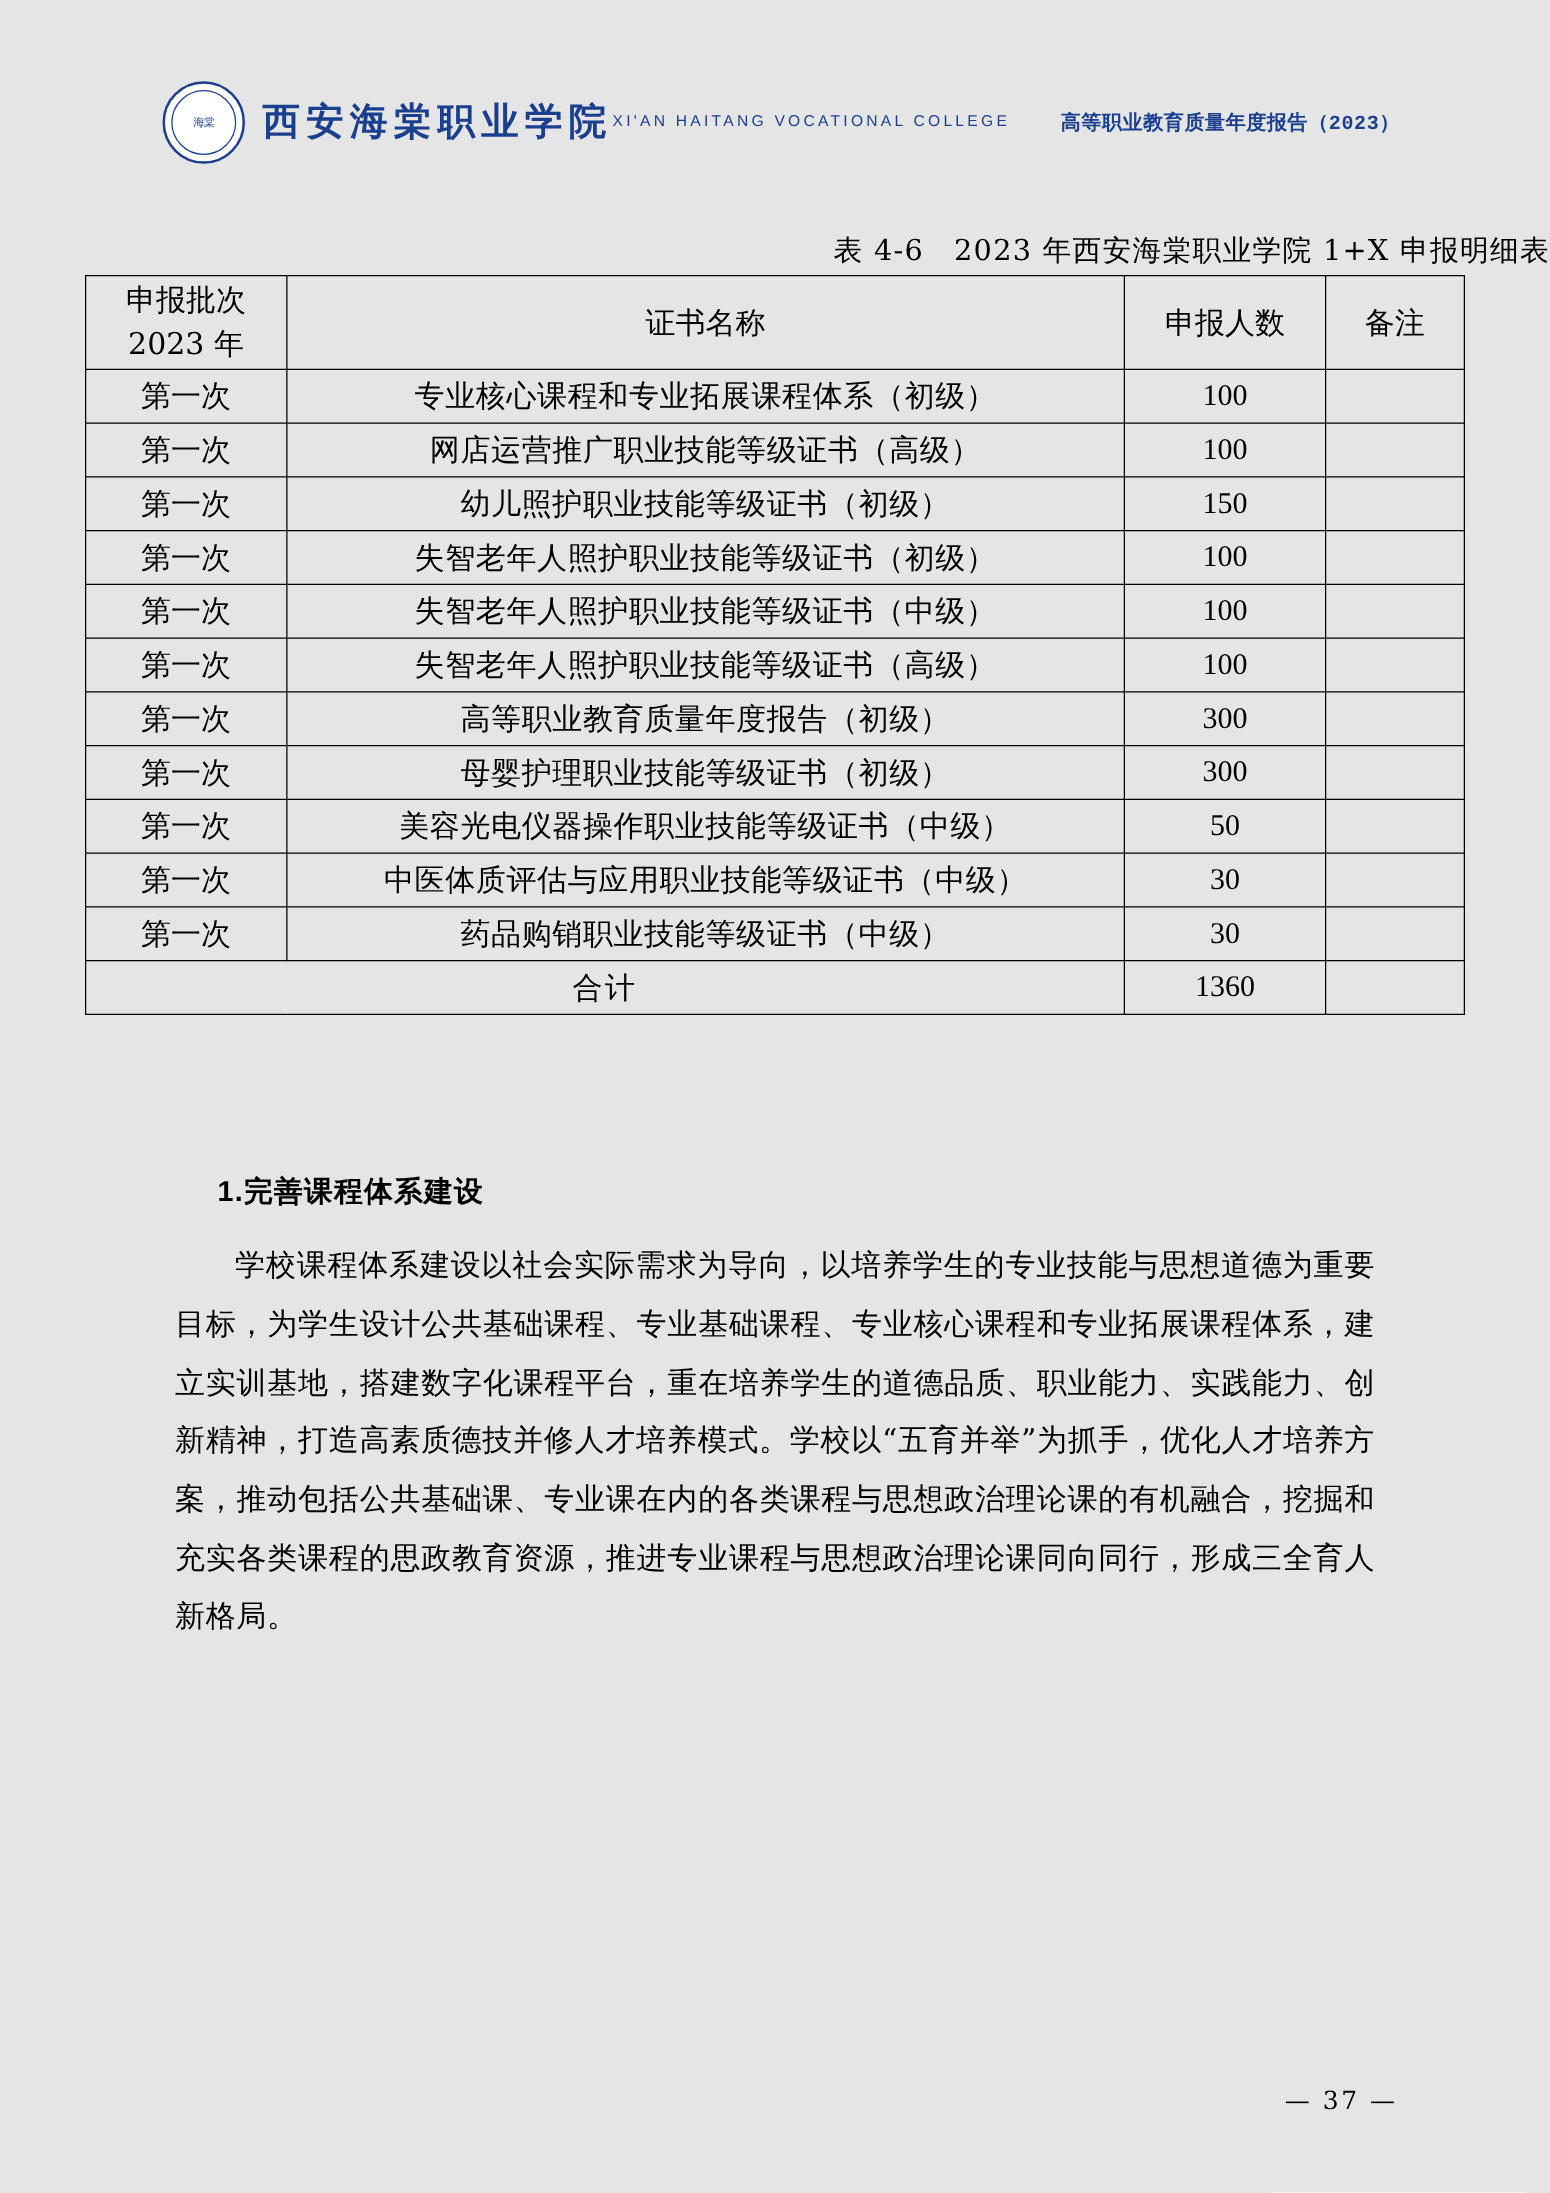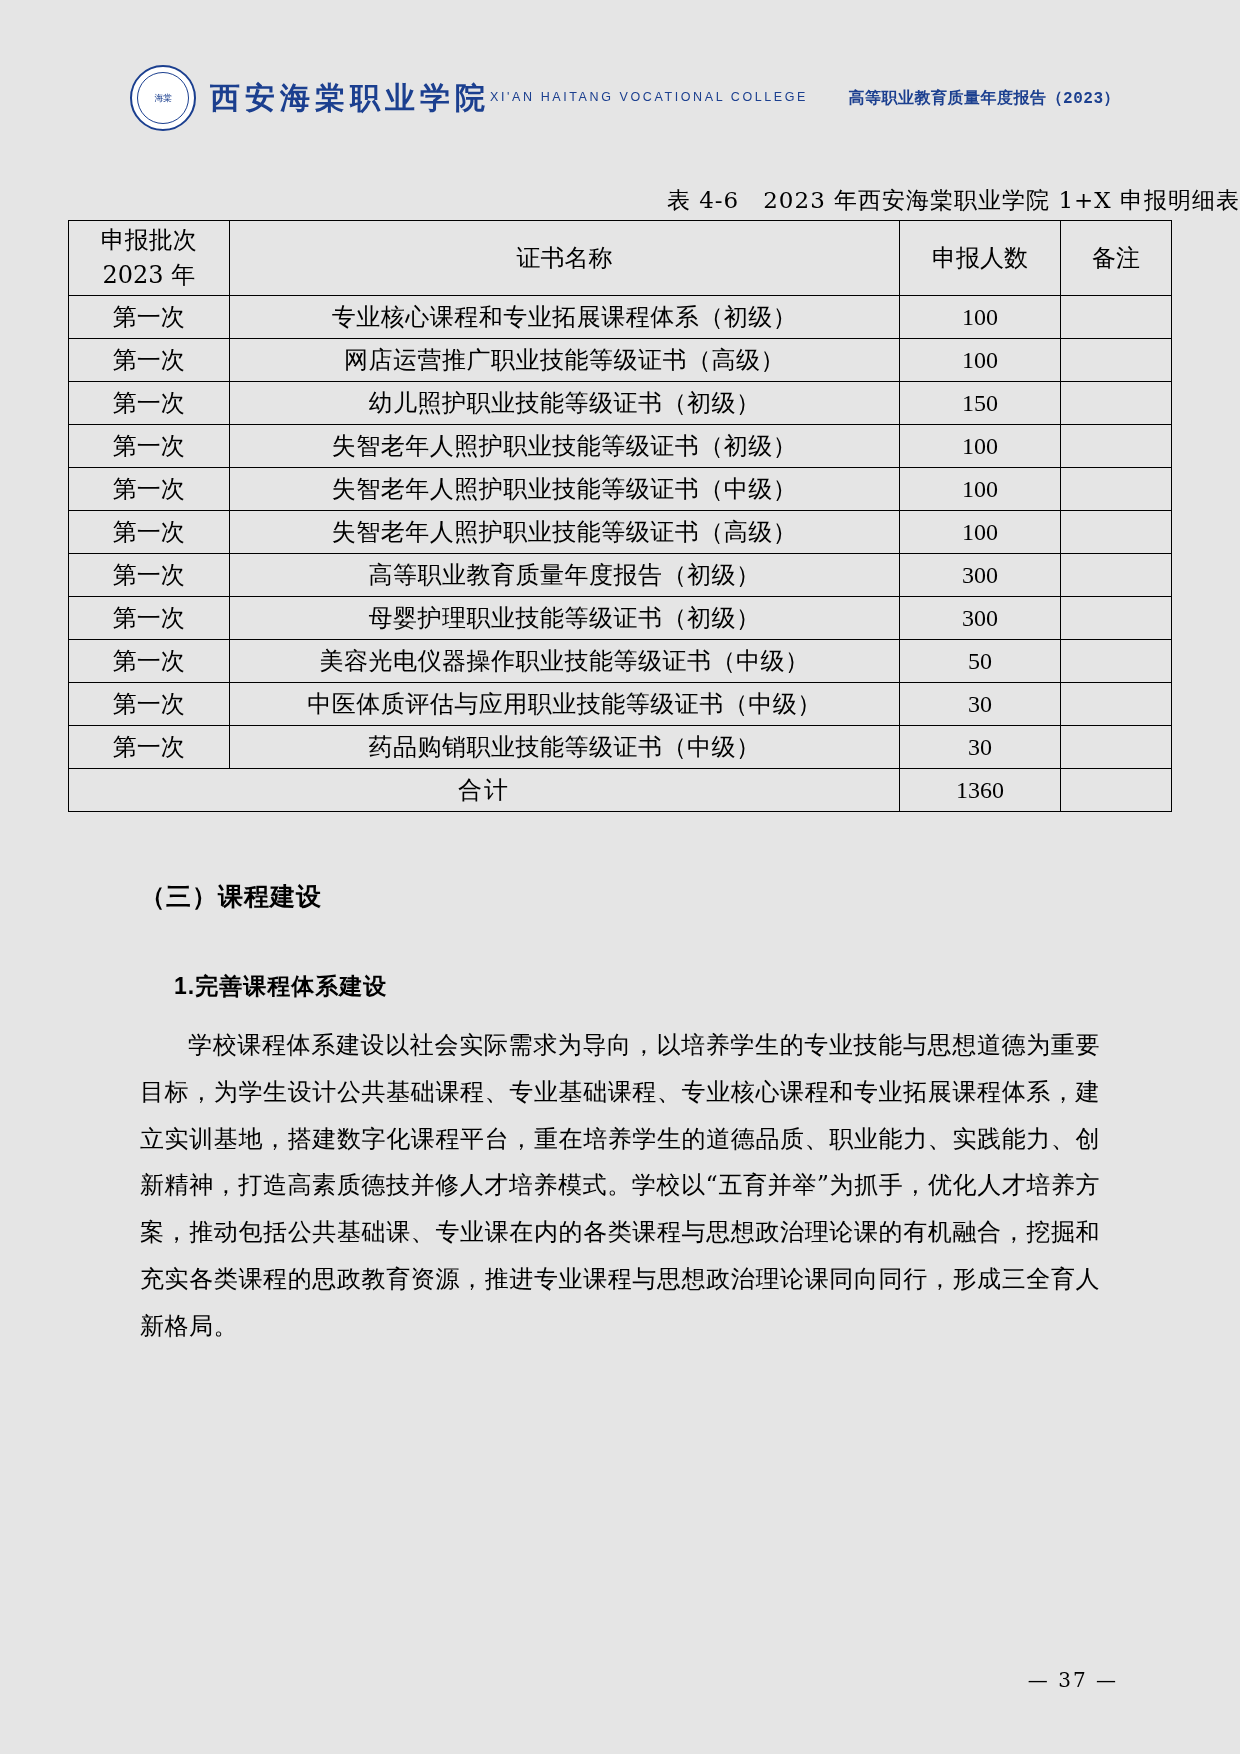--- a/index.html
+++ b/index.html
@@ -283,20 +283,19 @@
         <tr>
           <td class="total-label" colspan="2">合计</td>
           <td class="num-cell">1360</td>
           <td></td>
         </tr>
       </tbody>
     </table>
   </div>
 
   <div class="content">
-    <h2 class="sec">（三）课程建设</h2>
     <h3 class="sub">1.完善课程体系建设</h3>
     <p class="para">学校课程体系建设以社会实际需求为导向，以培养学生的专业技能与思想道德为重要目标，为学生设计公共基础课程、专业基础课程、专业核心课程和专业拓展课程体系，建立实训基地，搭建数字化课程平台，重在培养学生的道德品质、职业能力、实践能力、创新精神，打造高素质德技并修人才培养模式。学校以“五育并举”为抓手，优化人才培养方案，推动包括公共基础课、专业课在内的各类课程与思想政治理论课的有机融合，挖掘和充实各类课程的思政教育资源，推进专业课程与思想政治理论课同向同行，形成三全育人新格局。</p>
   </div>
 
   <div class="footer">— 37 —</div>
 
 </div>
 
 </body></html>

